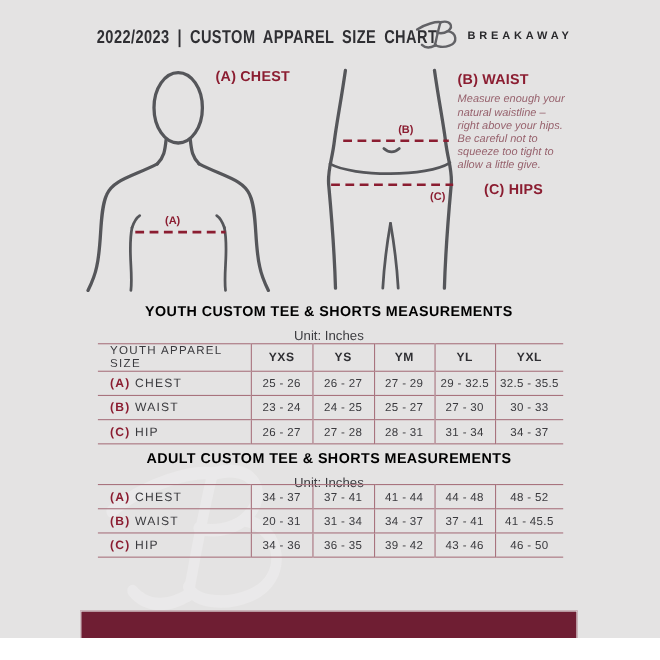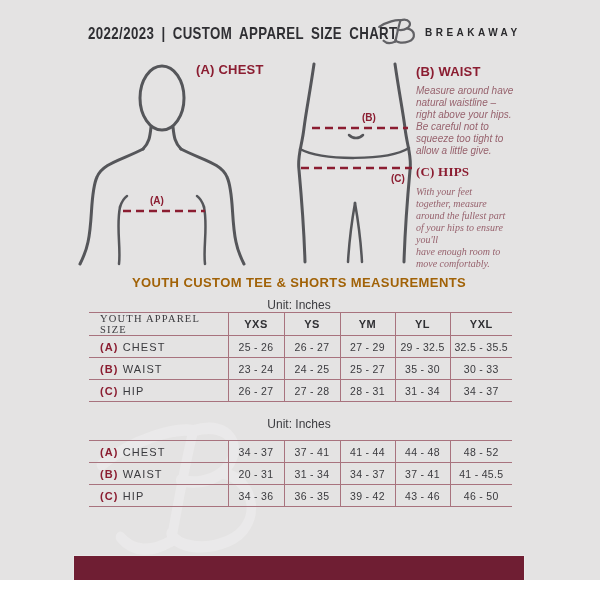--- a/index.html
+++ b/index.html
@@ -23,24 +23,24 @@
   
   .figures{position:absolute;left:62px;top:58px;}
   .guide-block{position:absolute;width:126px;}
   .guide-heading{font-size:13px;font-weight:bold;color:#8b1d31;letter-spacing:.2px;margin:0 0 6px 0;}
   .guide-body{
     font-size:10px;line-height:12px;font-style:italic;color:#97626d;
     white-space:pre-line;margin:0;
   }
   .gb-chest{left:196px;top:62px;width:118px;}
   .gb-waist{left:416px;top:64px;}
-  .gb-hips{left:416px;top:164px;font-family:Liberation Serif, serif;}
+  .gb-hips{left:440px;top:164px;}
   
   .section-head{position:absolute;left:62px;width:474px;text-align:center;}
-  .section-title{font-size:13px;font-weight:bold;letter-spacing:.4px;color:#a16207;}
+  .section-title{font-size:13px;font-weight:bold;letter-spacing:.4px;color:#000000;}
   .section-unit{font-size:12px;color:#3c3c40;margin-top:8px;}
   .sh-youth{top:275px;}
   .sh-adult{top:409px;}
   
   table.size-table{
     position:absolute;left:89px;width:423px;
     border-collapse:collapse;table-layout:fixed;
     border-top:1.5px solid #a8737e;border-bottom:1.5px solid #a8737e;
   }
   .tbl-youth{top:312px;}
@@ -49,21 +49,21 @@
   table.size-table td{
     vertical-align:middle;text-align:center;
     font-size:10.5px;color:#3a3a3e;letter-spacing:.3px;padding:0;
   }
   table.size-table td + td{border-left:1.5px solid #a8737e;}
   table.size-table td.rowhead{
     text-align:left;padding-left:11px;font-size:11px;letter-spacing:1.1px;
   }
   table.size-table td.colhead{font-weight:bold;font-size:11px;color:#2f2f33;letter-spacing:.5px;}
   table.size-table td.tablehead{
-    text-align:left;padding-left:11px;font-size:10.5px;letter-spacing:1.2px;font-weight:normal;font-family:Liberation Serif, serif;
+    text-align:left;padding-left:11px;font-size:10.5px;letter-spacing:1.2px;font-weight:normal;
   }
   .prefix{color:#8b1d31;font-weight:bold;}
   tr.hrow-y{height:20px;} tr.drow-y{height:22px;}
   tr.hrow-a{height:23px;} tr.drow-a{height:22px;}
   
   .watermark{position:absolute;left:92px;top:408px;color:#f0eff0;opacity:.55;}
   .footer-bar{
     position:absolute;left:73px;top:555px;width:452px;height:37px;
     background:#6f1e33;border:1px solid #e9e8e8;box-sizing:border-box;
   }
@@ -118,36 +118,29 @@
       <path d="M301,168 L412,168" stroke="#8b1d31" stroke-width="2.4" stroke-dasharray="8 5" fill="none"></path>
       <text class="fig-label" x="391" y="182">(C)</text>
     </g>
   </svg>
 
   <div class="guide-block gb-chest">
     <div class="guide-heading">(A) CHEST</div>
   </div>
   <div class="guide-block gb-waist">
     <div class="guide-heading">(B) WAIST</div>
-    <p class="guide-body">Measure around have
+    <p class="guide-body">Measure enough your
 natural waistline –
 right above your hips.
 Be careful not to
 squeeze too tight to
 allow a little give.</p>
   </div>
   <div class="guide-block gb-hips">
     <div class="guide-heading">(C) HIPS</div>
-    <p class="guide-body">With your feet
-together, measure
-around the fullest part
-of your hips to ensure
-you'll
-have enough room to
-move comfortably.</p>
   </div>
 
   <div class="section-head sh-youth">
     <div class="section-title">YOUTH CUSTOM TEE &amp; SHORTS MEASUREMENTS</div>
     <div class="section-unit">Unit: Inches</div>
   </div>
   <table class="size-table tbl-youth">
     <colgroup>
         <col style="width:139px">
         <col style="width:56px">
@@ -171,39 +164,40 @@
       <td>26 - 27</td>
       <td>27 - 29</td>
       <td>29 - 32.5</td>
       <td>32.5 - 35.5</td>
     </tr>
     <tr class="drow-y">
       <td class="rowhead"><span class="prefix">(B)</span> <span>WAIST</span></td>
       <td>23 - 24</td>
       <td>24 - 25</td>
       <td>25 - 27</td>
-      <td>35 - 30</td>
+      <td>27 - 30</td>
       <td>30 - 33</td>
     </tr>
     <tr class="drow-y">
       <td class="rowhead"><span class="prefix">(C)</span> <span>HIP</span></td>
       <td>26 - 27</td>
       <td>27 - 28</td>
       <td>28 - 31</td>
       <td>31 - 34</td>
       <td>34 - 37</td>
     </tr>
   </tbody>
     </table>
 
   <svg class="watermark" width="190" height="152" viewBox="0 0 60 40" preserveAspectRatio="none" aria-hidden="true">
     <use href="#logo-shape"></use>
   </svg>
 
   <div class="section-head sh-adult">
+    <div class="section-title">ADULT CUSTOM TEE &amp; SHORTS MEASUREMENTS</div>
     <div class="section-unit">Unit: Inches</div>
   </div>
   <table class="size-table tbl-adult">
     <colgroup>
         <col style="width:139px">
         <col style="width:56px">
         <col style="width:56px">
         <col style="width:55px">
         <col style="width:55px">
         <col style="width:62px">

